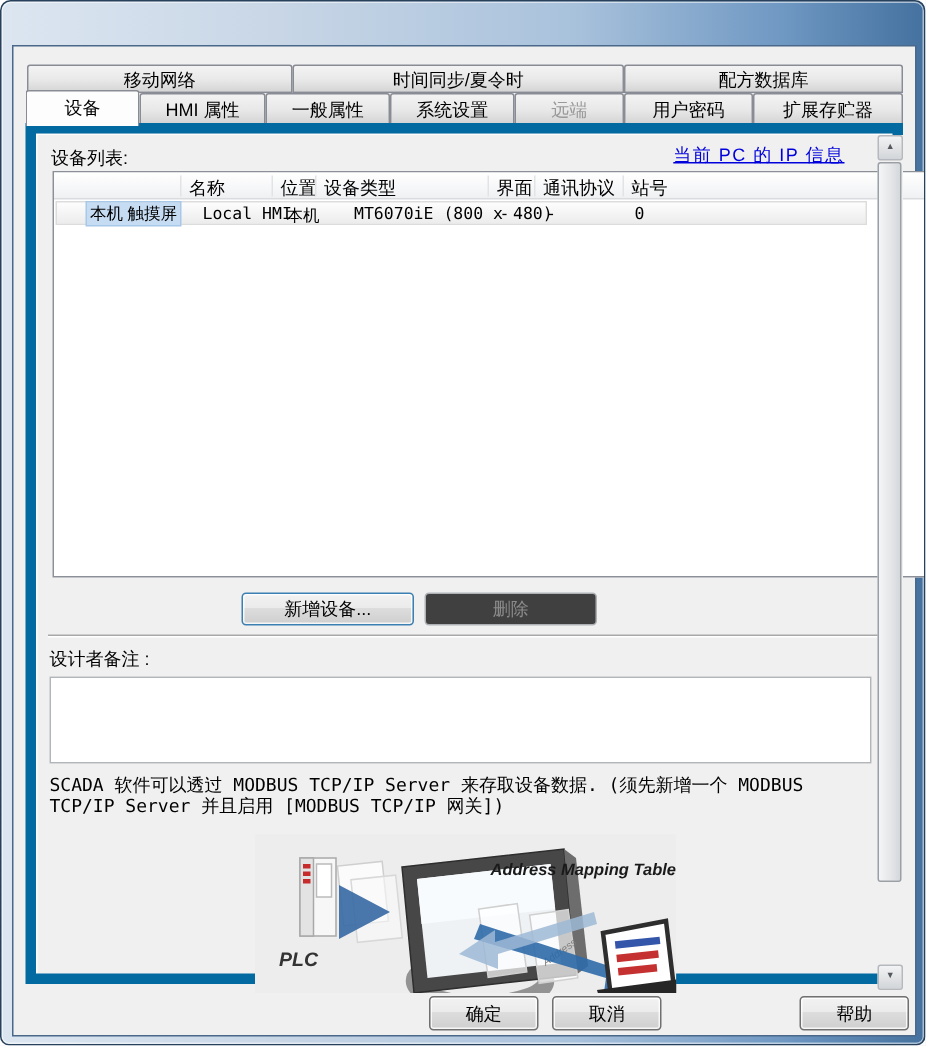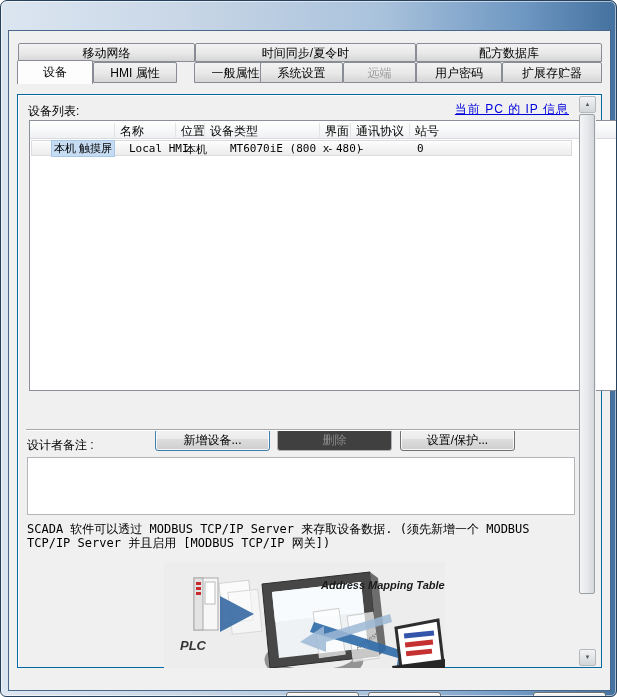--- a/index.html
+++ b/index.html
@@ -30,22 +30,22 @@
 
   
   .tab{ position:absolute; border:1px solid #898c95; border-radius:2px 2px 0 0;
     background:linear-gradient(#f3f3f3,#e8e8e8 55%,#d5d5d5); text-align:center;
     font-size:12px; cursor:pointer; }
   .tabs-row1 .tab{ top:12px; height:19px; line-height:18px; }
   .tabs-row2 .tab{ top:31px; height:21px; line-height:20px; }
   .tab.active{ background:#fdfdfd; top:29px; height:24px; line-height:22px; z-index:3;
     border-bottom:none; }
   .tab.disabled{ color:#9a9a9a; }
-  .tab-panel{ position:absolute; left:8px; top:63px; width:585px; height:574px;
-    border:1px solid #0369a1; background:#f0f0f0; z-index:1;
+  .tab-panel{ position:absolute; left:8px; top:51px; width:585px; height:574px;
+    border:7px solid #0369a1; background:#f0f0f0; z-index:1;
     box-shadow:inset 1px 1px 0 #fdfdfd; }
 
   
   .list-label{ position:absolute; left:10px; top:8px; }
   .ip-link{ position:absolute; right:32px; top:6px; color:#0000dd; text-decoration:underline;
     cursor:pointer; letter-spacing:1px; }
   .listbox{ position:absolute; left:11px; top:25px; width:596px; height:271px;
     background:#fff; border:1px solid #8b8f97; }
   .lb-header{ position:absolute; left:0; top:0; width:100%; height:18px;
     background:linear-gradient(#ffffff,#f6f7f8 60%,#eff0f1); border-bottom:1px solid #d9dbde; }
@@ -53,21 +53,21 @@
   .hsep{ position:absolute; top:2px; height:14px; width:1px; background:#e2e3e5; }
   .lb-row{ position:absolute; left:1px; top:19px; width:541px; height:16px;
     background:linear-gradient(#fdfdfd,#ececec); border:1px solid #dcdcdc;
     font-size:11px; }
   .lb-row .cell{ position:absolute; top:1px; white-space:nowrap; }
   .sel-cell{ background:#c6dcf3; outline:1px solid #a8c8e8; padding:0 2px; }
 
   .win-btn{ position:absolute; height:22px; border:1px solid #707070; border-radius:3px;
     background:linear-gradient(#f2f2f2,#ebebeb 45%,#dddddd 46%,#cfcfcf);
     box-shadow:inset 0 0 0 1px rgba(255,255,255,.8); font-size:12px; text-align:center;
-    line-height:20px; cursor:pointer; font-family:inherit;margin-top:28px; }
+    line-height:20px; cursor:pointer; font-family:inherit; }
   .win-btn.focused{ border-color:#3c7fb1; }
   .win-btn.disabled{ border-color:#aeb2b6; background:#404040; color:#8b8b8b;
     box-shadow:none; cursor:default; }
 
   .sep-line{ position:absolute; left:8px; top:334px; width:566px; height:2px;
     border-top:1px solid #a8a8a8; border-bottom:1px solid #fff; }
   .notes-label{ position:absolute; left:9px; top:342px; }
   .notes-area{ position:absolute; left:9px; top:362px; width:548px; height:58px;
     border:1px solid #b2b5b9; background:#fff; resize:none; font-family:inherit; }
   .scada-text{ position:absolute; left:9px; top:427px; width:552px; font-size:12px;
@@ -99,21 +99,21 @@
   <div class="client">
 
     <div class="tabs-row1">
       <div class="tab" style="left:9px; width:177px;"><span>移动网络</span></div>
       <div class="tab" style="left:186px; width:221px;"><span>时间同步/夏令时</span></div>
       <div class="tab" style="left:407px; width:186px;"><span>配方数据库</span></div>
     </div>
     <div class="tabs-row2">
       <div class="tab active" style="left:8px; width:76px;"><span>设备</span></div>
       <div class="tab" style="left:84px; width:84px;"><span>HMI 属性</span></div>
-      <div class="tab" style="left:185px; width:83px;"><span>一般属性</span></div>
+      <div class="tab" style="left:168px; width:83px;"><span>一般属性</span></div>
       <div class="tab" style="left:251px; width:83px;"><span>系统设置</span></div>
       <div class="tab disabled" style="left:334px; width:73px;"><span>远端</span></div>
       <div class="tab" style="left:407px; width:86px;"><span>用户密码</span></div>
       <div class="tab" style="left:493px; width:100px;"><span>扩展存贮器</span></div>
     </div>
 
     <div class="tab-panel">
 
       <div class="list-label">设备列表:</div>
       <a class="ip-link">当前 PC 的 IP 信息</a>
@@ -139,21 +139,20 @@
           <span class="cell" style="left:153px;">本机</span>
           <span class="cell mono" style="left:182px;padding-left:16px;">MT6070iE (800 x 480)</span>
           <span class="cell mono" style="left:295px;">-</span>
           <span class="cell mono" style="left:326px;">-</span>
           <span class="cell mono" style="left:385px;">0</span>
         </div>
       </div>
 
       <button class="win-btn focused" style="left:137px; top:306px; width:115px;">新增设备...</button>
       <button class="win-btn disabled" style="left:259px; top:306px; width:115px;">删除</button>
-      <button class="win-btn" style="left:382px; top:306px; width:115px;">设置/保护...</button>
 
       <div class="sep-line"></div>
 
       <div class="notes-label">设计者备注 :</div>
       <textarea class="notes-area" style=""></textarea>
 
       <div class="scada-text mono">SCADA 软件可以透过 MODBUS TCP/IP Server 来存取设备数据. (须先新增一个 MODBUS TCP/IP Server 并且启用 [MODBUS TCP/IP 网关])</div>
 
       <div class="illu">
         <svg width="281" height="120" viewBox="0 0 281 120">

